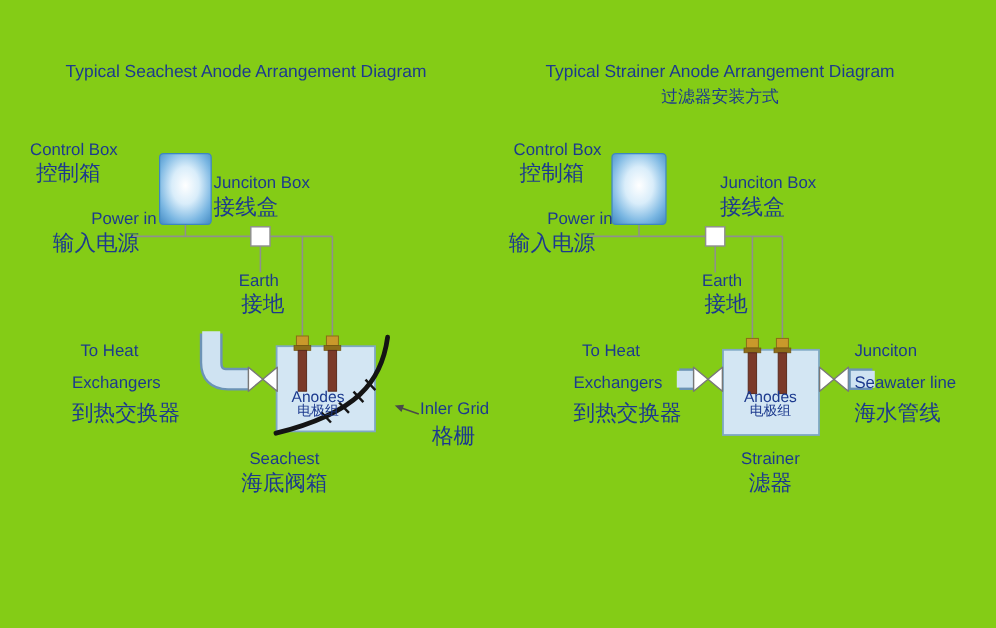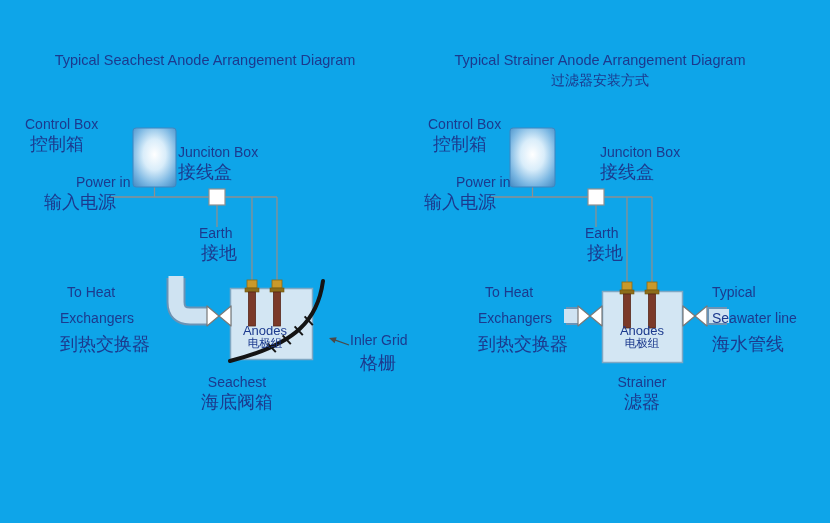--- a/index.html
+++ b/index.html
@@ -1,17 +1,17 @@
 <!DOCTYPE html>
 <html><head>
 <meta charset="utf-8">
 <style>
   html,body { margin:0; padding:0; background:#ffffff; }
   .stage {
-    position:relative; width:830px; height:523px; background:#0ea5e9;
+    position:relative; width:830px; height:523px; background:#84cc16;
     font-family:"Liberation Sans", sans-serif; overflow:hidden;
   }
   svg.gfx { position:absolute; left:0; top:0; }
   .title {
     position:absolute; color:#1c3a8e; font-size:14.5px; line-height:18px;
     text-align:center; white-space:nowrap;
   }
   .subtitle {
     position:absolute; color:#1c3a8e; font-size:14px; line-height:18px;
     text-align:center; white-space:nowrap;
@@ -209,21 +209,21 @@
     <div class="zh p4">接地</div>
   </div>
 
   <div class="lbl spread" style="left:478px; top:279px;">
     <div class="p7">To Heat</div>
     <div>Exchangers</div>
     <div class="zh">到热交换器</div>
   </div>
 
   <div class="lbl spread" style="left:712px; top:279px;">
-    <div>Typical</div>
+    <div>Junciton</div>
     <div>Seawater line</div>
     <div class="zh">海水管线</div>
   </div>
 
   <div class="lbl anodes-lbl" style="left:617px; top:324px; width:50px;">
     <div class="en">Anodes</div>
     <div class="zh">电极组</div>
   </div>
 
   <div class="lbl center" style="left:597px; top:372px; width:90px;">

